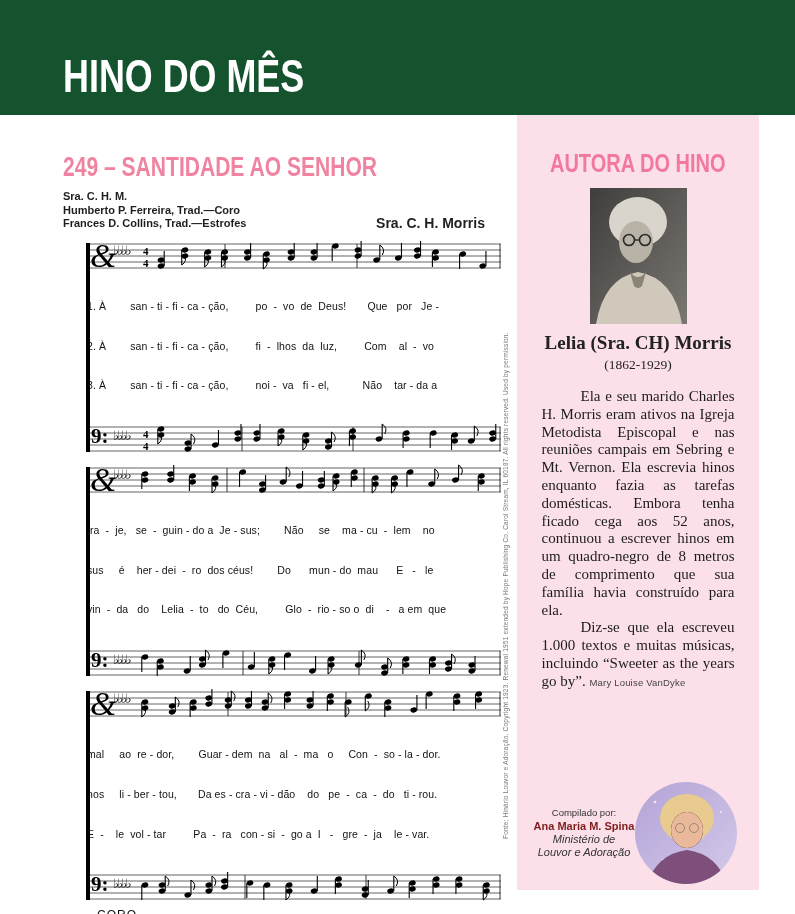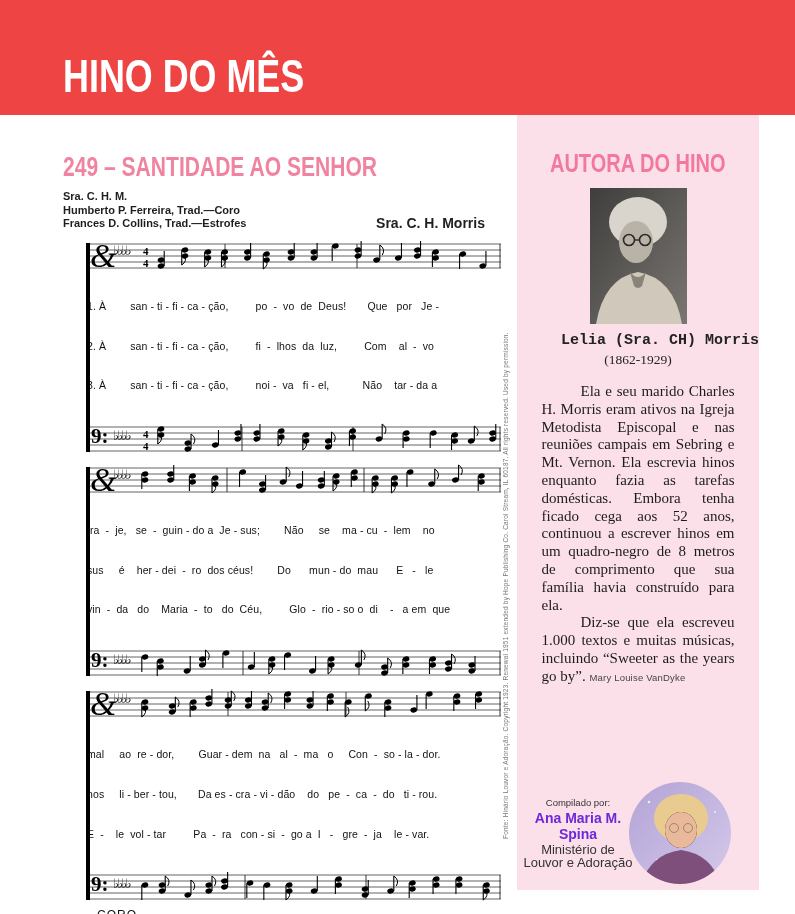--- a/index.html
+++ b/index.html
@@ -3,21 +3,21 @@
 <meta charset="utf-8">
 <style>
   html,body{margin:0;padding:0;}
   body{
     width:795px;height:914px;position:relative;background:#fff;overflow:hidden;
     font-family:"Liberation Sans",sans-serif;
   }
   .cond{display:inline-block;transform:scaleX(0.78);transform-origin:left center;
         font-weight:900;letter-spacing:0px;white-space:nowrap;}
   
-  .banner{position:absolute;left:0;top:0;width:795px;height:115px;background:#ef4444;}
+  .banner{position:absolute;left:0;top:0;width:795px;height:115px;background:#14532d;}
   .banner h1{position:absolute;left:63px;top:53px;margin:0;font-size:46px;color:#fff;line-height:1;}
   
   .left-col{position:absolute;left:63px;top:115px;width:452px;}
   .hymn-title{margin:39px 0 0 0;font-size:27px;color:#F0839F;line-height:1;text-decoration:underline;}
   .credits{display:flex;justify-content:space-between;align-items:flex-end;
            margin-top:9px;font-size:11px;line-height:13.5px;color:#1e1e1e;width:432px;font-weight:bold;}
   .credits .composer{font-size:14px;color:#1e1e1e;padding-right:10px;}
   .music{position:relative;margin-top:5px;width:446px;}
   .system{position:relative;margin-left:24px;width:414px;margin-bottom:3px;}
   .sysbar{position:absolute;left:-1px;top:7px;bottom:5px;width:3.5px;background:#000;}
@@ -26,33 +26,33 @@
           color:#111;letter-spacing:0.1px;}
   .coro-label{margin:3px 0 1px 34px;font-size:12px;letter-spacing:1px;color:#111;}
   .vtext{position:absolute;right:0px;top:20px;height:660px;writing-mode:vertical-rl;
          transform:rotate(180deg);font-size:6.5px;color:#777;letter-spacing:0.2px;
          text-align:center;}
   
   .sidebar{position:absolute;left:517px;top:115px;width:242px;height:775px;background:#FBE0EA;}
   .autora{margin:36px 0 0 0;text-align:center;color:#F2789E;font-size:25px;line-height:1;}
   .autora .cond{transform:scaleX(0.8);transform-origin:center;}
   .portrait{width:97px;height:136px;margin:12px auto 0;display:block;background:#555;}
-  .author-name{margin:8px 0 0;text-align:right;font-family:Liberation Mono, monospace;
-               font-weight:bold;font-size:15px;color:#222;}
+  .author-name{margin:8px 0 0;text-align:center;font-family:Liberation Serif, serif;
+               font-weight:bold;font-size:19px;color:#222;}
   .author-years{margin:3px 0 0;text-align:center;font-family:"Liberation Serif",serif;
                 font-size:13.5px;color:#222;}
   .bio{width:193px;margin:15px auto 0;text-align:justify;font-family:"Liberation Serif",serif;
        font-size:15px;line-height:17.8px;color:#1c1c1c;}
   .bio p{margin:0;text-indent:2.6em;}
   .attr{font-family:"Liberation Sans",sans-serif;font-size:9.5px;color:#444;letter-spacing:0.2px;}
-  .sidebar-footer{position:absolute;left:2px;bottom:6px;width:100%;display:flex;align-items:center;}
+  .sidebar-footer{position:absolute;left:8px;bottom:6px;width:100%;display:flex;align-items:center;}
   .compiler-block{width:118px;text-align:center;color:#333;}
   .compiled-label{font-size:9.5px;margin:0;}
-  .compiler-name{font-size:14px;font-weight:bold;color:#6d28d9;margin:2px 1px 1px;}
-  .ministry{font-size:13px;line-height:13px;margin:0;}
+  .compiler-name{font-size:11px;font-weight:bold;color:#7f1d1d;margin:2px 1px 1px;}
+  .ministry{font-size:11px;line-height:13px;margin:0;font-style:italic;}
   .circle-photo{width:102px;height:102px;border-radius:50%;overflow:hidden;margin-left:-8px;flex:none;}
   .circle-photo svg{display:block;}
 </style>
 </head>
 <body>
 
 <div class="banner">
   <h1><span class="cond">HINO DO MÊS</span></h1>
 </div>
 
@@ -265,21 +265,21 @@
           <ellipse cx="368.37608307250775" cy="20" rx="3.4" ry="2.5" fill="#000" transform="rotate(-14 368.37608307250775 20)"></ellipse>
           <line x1="371.57608307250774" y1="20" x2="371.57608307250774" y2="5" stroke="#000" stroke-width="1.1"></line>
           <path d="M371.57608307250774,5 q6,4 2.5,10" stroke="#000" stroke-width="1" fill="none"></path>
           <ellipse cx="394.4305879212916" cy="16" rx="3.4" ry="2.5" fill="#000" transform="rotate(-14 394.4305879212916 16)"></ellipse>
           <ellipse cx="394.4305879212916" cy="22" rx="3.4" ry="2.5" fill="#000" transform="rotate(-14 394.4305879212916 22)"></ellipse>
           <line x1="391.2305879212916" y1="16" x2="391.2305879212916" y2="31" stroke="#000" stroke-width="1.1"></line>
         </svg>
       <div class="lyrics">
         <div>tra  -  je,   se  -  guin - do a  Je - sus;        Não     se    ma - cu  -  lem    no</div>
         <div>sus     é    her - dei  -  ro  dos céus!        Do      mun - do  mau      E   -   le</div>
-        <div>vin  -  da   do    Maria  -  to   do  Céu,         Glo  -  rio - so o  di    -   a em  que</div>
+        <div>vin  -  da   do    Lelia  -  to   do  Céu,         Glo  -  rio - so o  di    -   a em  que</div>
       </div>
       <svg class="staff" viewBox="0 0 414 38">
           <line x1="0" y1="8" x2="414" y2="8" stroke="#3c3c3c" stroke-width="0.8"></line>
           <line x1="0" y1="14" x2="414" y2="14" stroke="#3c3c3c" stroke-width="0.8"></line>
           <line x1="0" y1="20" x2="414" y2="20" stroke="#3c3c3c" stroke-width="0.8"></line>
           <line x1="0" y1="26" x2="414" y2="26" stroke="#3c3c3c" stroke-width="0.8"></line>
           <line x1="0" y1="32" x2="414" y2="32" stroke="#3c3c3c" stroke-width="0.8"></line>
           <text x="4" y="24" font-size="21" font-weight="bold" font-family="&quot;Liberation Serif&quot;,serif" fill="#000">9:</text>
           <text x="26" y="21" font-size="13" fill="#000" font-family="&quot;DejaVu Sans&quot;,sans-serif" letter-spacing="-2">♭♭♭♭</text>
           <line x1="156" y1="8" x2="156" y2="32" stroke="#222" stroke-width="0.9"></line>

